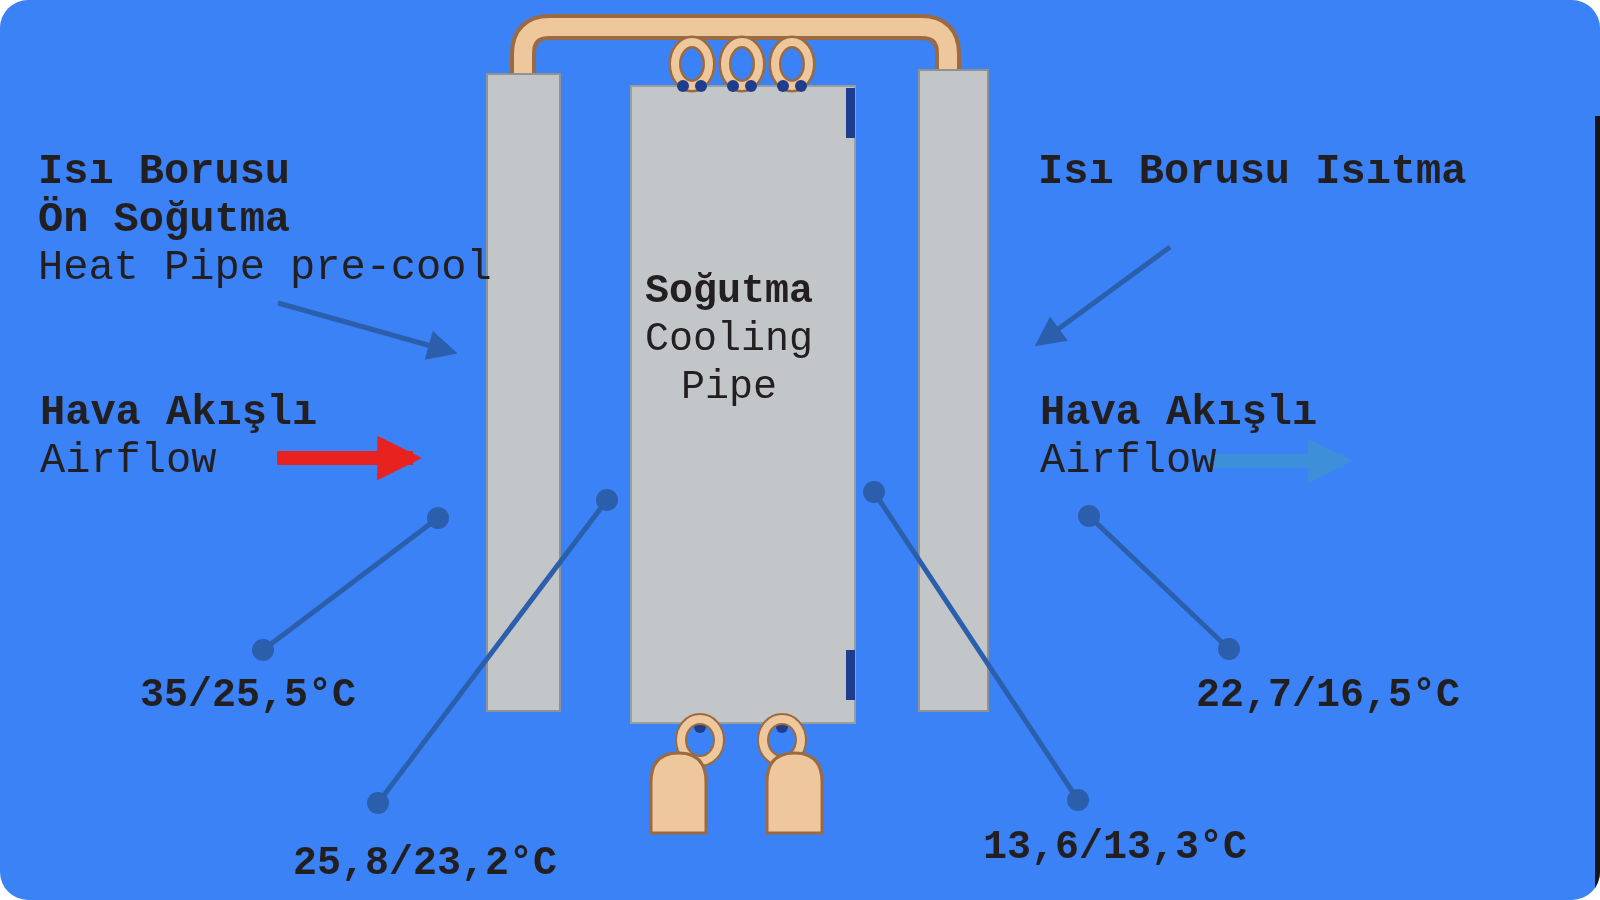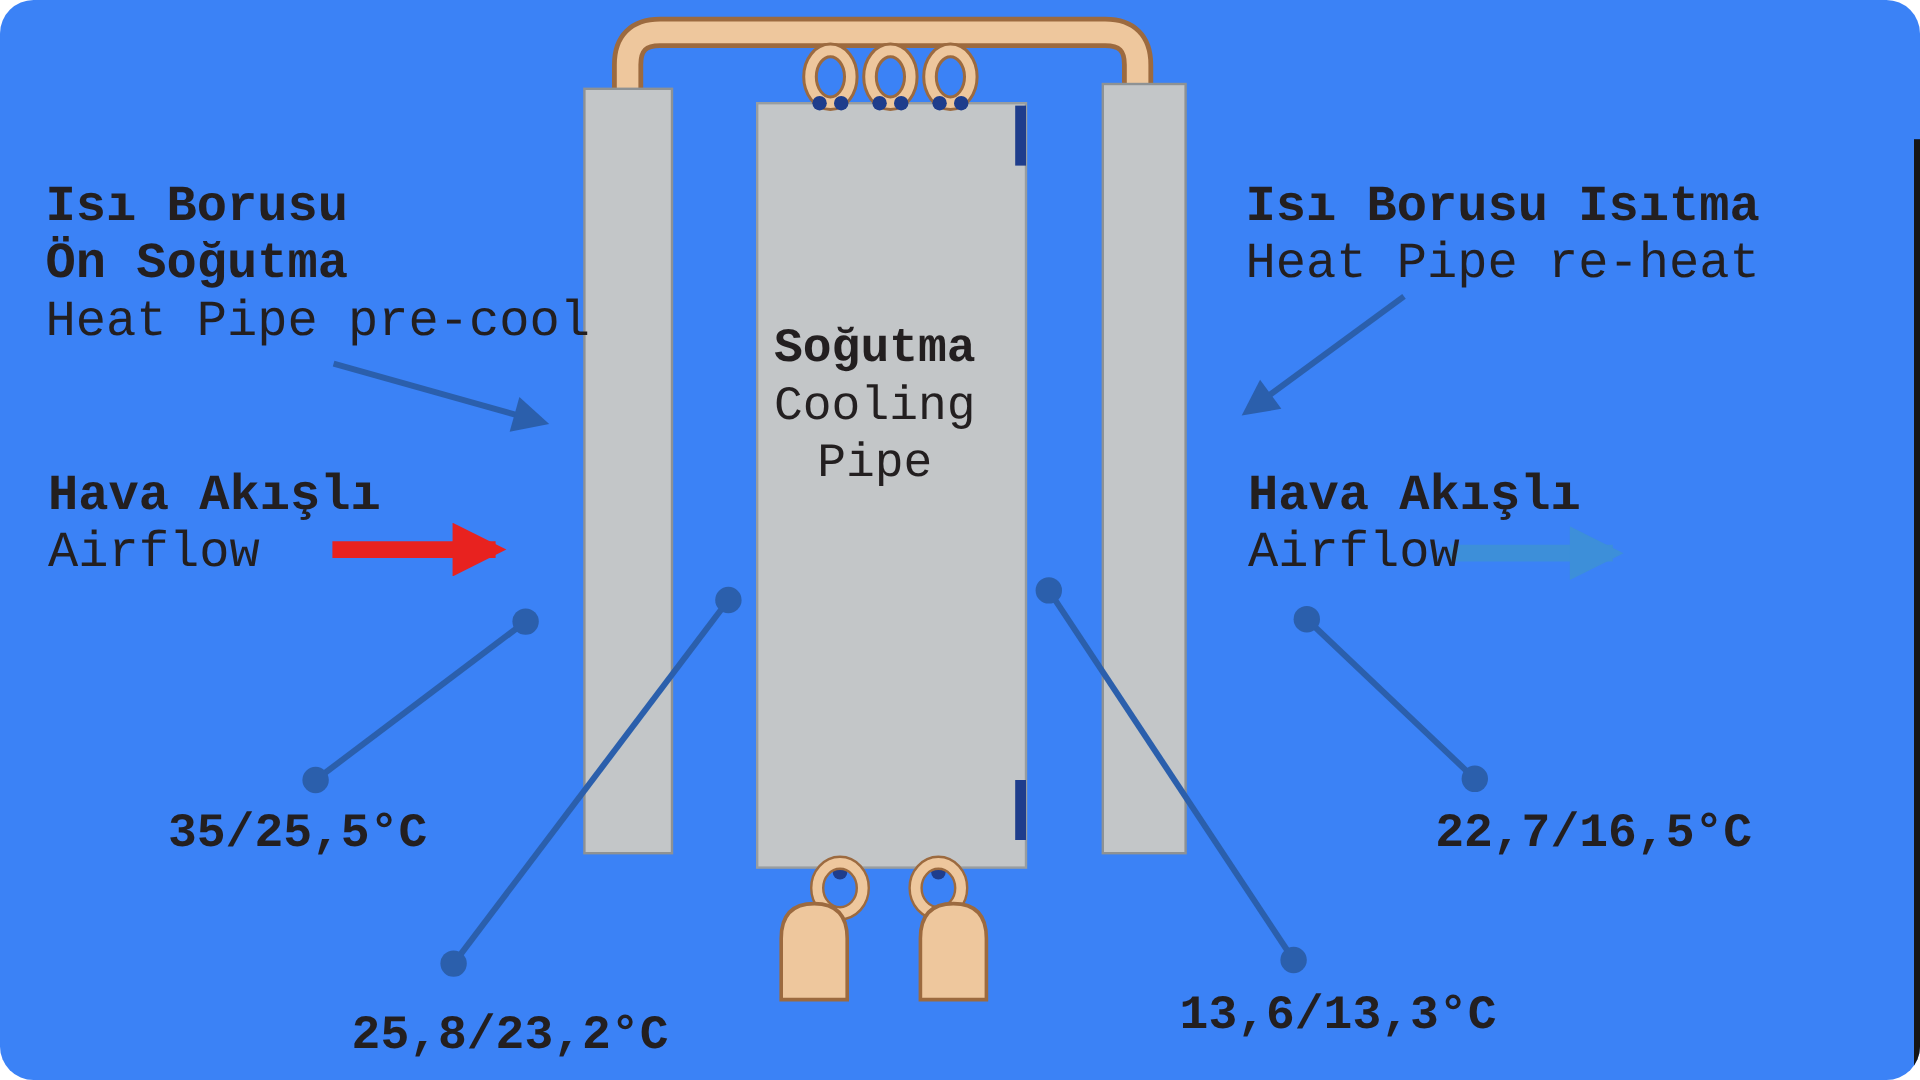--- a/index.html
+++ b/index.html
@@ -128,21 +128,20 @@
     <div class="r">Heat Pipe pre-cool</div>
   </div>
 
   <div class="lbl pos-airflow-in">
     <div class="b">Hava Akışlı</div>
     <div class="r">Airflow</div>
   </div>
 
   <div class="lbl pos-reheat">
     <div class="b">Isı Borusu Isıtma</div>
-    <div class="r">Heat Pipe re-heat</div>
   </div>
 
   <div class="lbl pos-airflow-out">
     <div class="b">Hava Akışlı</div>
     <div class="r">Airflow</div>
   </div>
 
   <div class="lbl pos-coil" style="font-size:40px;">
     <div class="b">Soğutma</div>
     <div class="r">Cooling</div>

